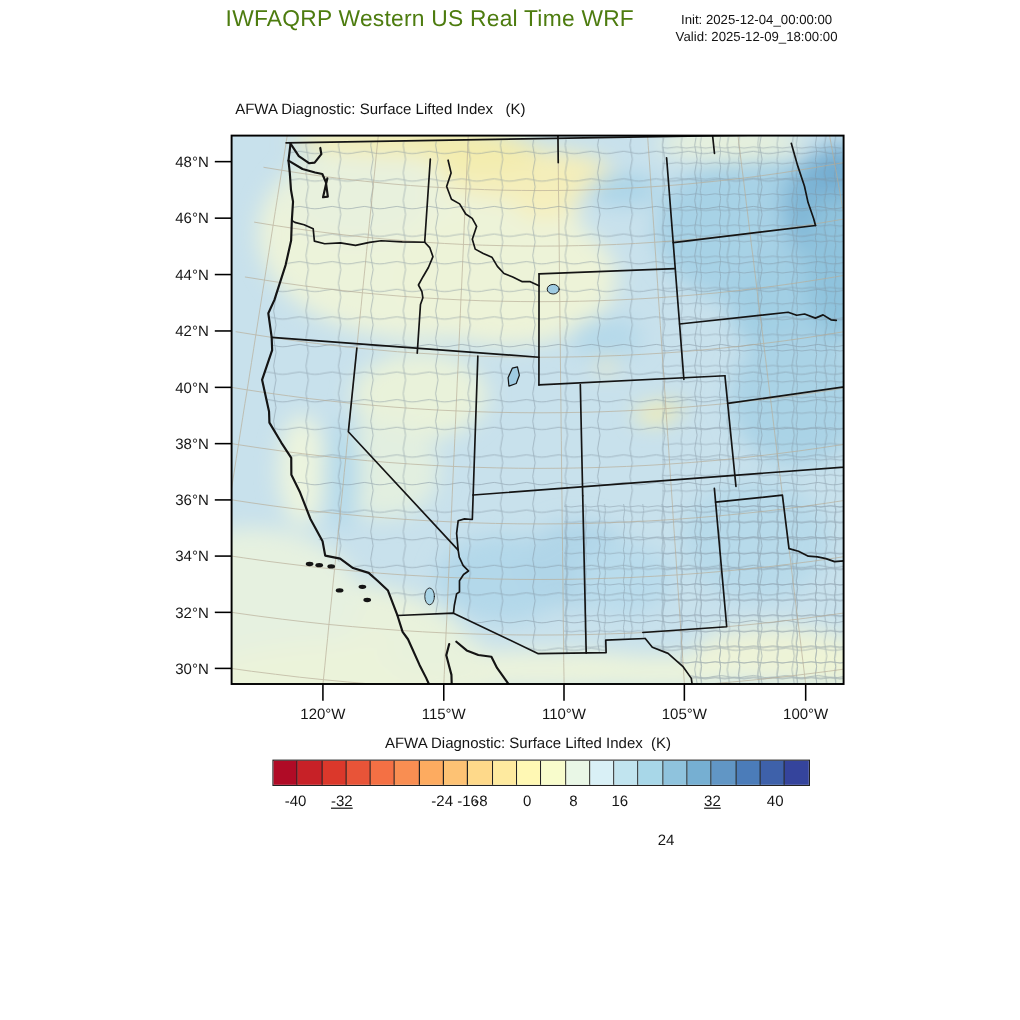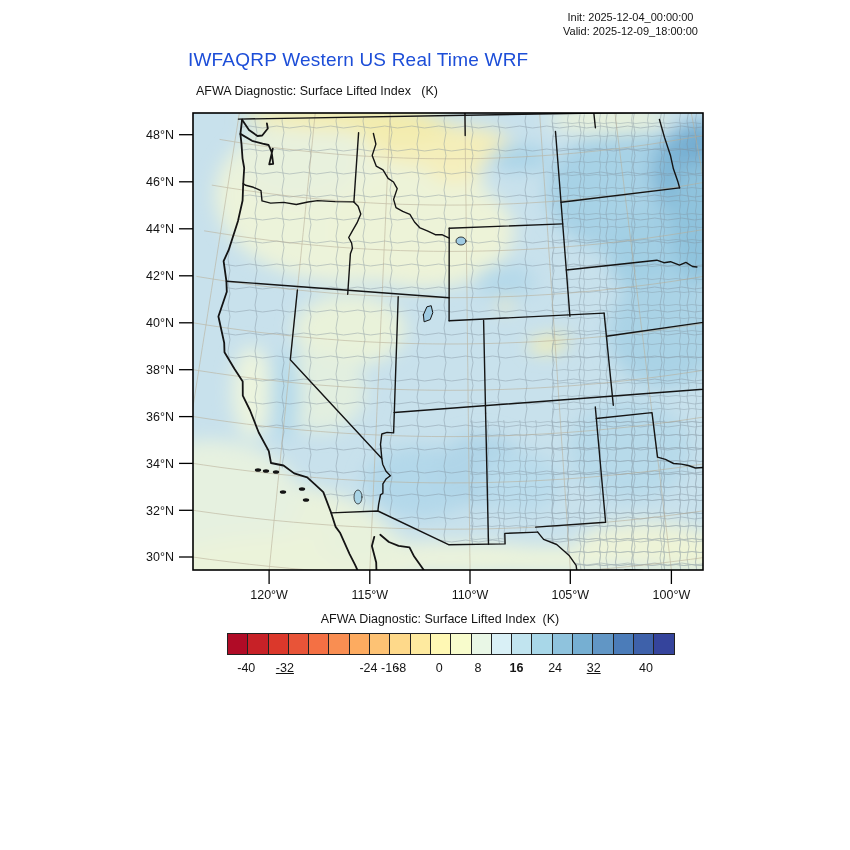--- a/index.html
+++ b/index.html
@@ -1,19 +1,19 @@
 <!DOCTYPE html>
 <html><head>
 <meta charset="utf-8">
 <style>
   html,body{margin:0;padding:0;background:#ffffff;}
   #page{position:relative;width:850px;height:850px;background:#ffffff;overflow:hidden;
         font-family:"Liberation Sans","DejaVu Sans",sans-serif;color:#111;}
   .abs{position:absolute;}
-  #main-title{left:188px;top:6px;font-size:19px;letter-spacing:0.2px;color:#1d4ed8;margin-top:43px;}
+  #main-title{left:188px;top:6px;font-size:19px;letter-spacing:0.2px;color:#4d7c0f;}
   #run-info{left:563px;top:10px;font-size:11px;line-height:14px;color:#141414;text-align:center;}
   #map-subtitle{left:196px;top:84px;font-size:12.5px;color:#141414;white-space:pre;}
   #map-svg{left:0;top:0;width:850px;height:850px;text-align:right;}
   #colorbar-title{left:440px;top:612px;transform:translateX(-50%);font-size:12.5px;white-space:pre;color:#141414;}
   #colorbar{left:227px;top:633px;height:20px;display:flex;border:1px solid #222;box-sizing:content-box;}
   .cb-cell{height:20px;border-right:1px solid #222;}
   .cb-cell:last-child{border-right:none;}
   #colorbar-labels{left:0;top:661px;width:850px;height:16px;}
   .cb-lab{position:absolute;transform:translateX(-50%);font-size:12.5px;color:#141414;}
   #footer{left:196px;top:810px;font-size:11.5px;line-height:14.5px;color:#141414;}
@@ -217,19 +217,19 @@
       <div class="cb-cell" style="width: 19.3px; background: rgb(53, 68, 156);"></div>
     </div>
   <div class="abs" id="colorbar-labels">
       <span class="cb-lab" style="left: 246.3px;">-40</span>
       <span class="cb-lab" style="left: 284.9px; text-decoration: underline;">-32</span>
       <span class="cb-lab" style="left: 323.5px; margin-left: 45px;">-24</span>
       <span class="cb-lab" style="left: 362.1px; margin-left: 28px;">-16</span>
       <span class="cb-lab" style="left: 400.7px;">-8</span>
       <span class="cb-lab" style="left: 439.3px;">0</span>
       <span class="cb-lab" style="left: 477.9px;">8</span>
-      <span class="cb-lab" style="left: 516.5px; font-weight: bold;">16</span>
-      <span class="cb-lab" style="left: 555.1px;">24</span>
+      <span class="cb-lab" style="left: 516.5px;">16</span>
+      <span class="cb-lab" style="left: 555.1px; margin-top: 32px;">24</span>
       <span class="cb-lab" style="left: 593.7px; text-decoration: underline;">32</span>
       <span class="cb-lab" style="left: 646px;">40</span>
     </div>
 
 </div>
 
 </body></html>

